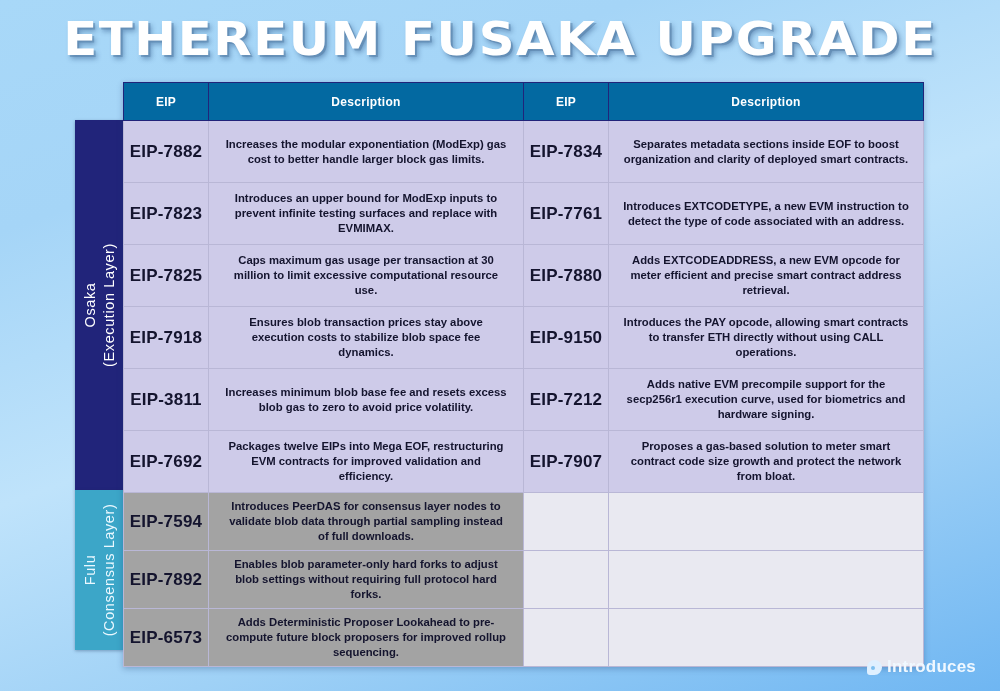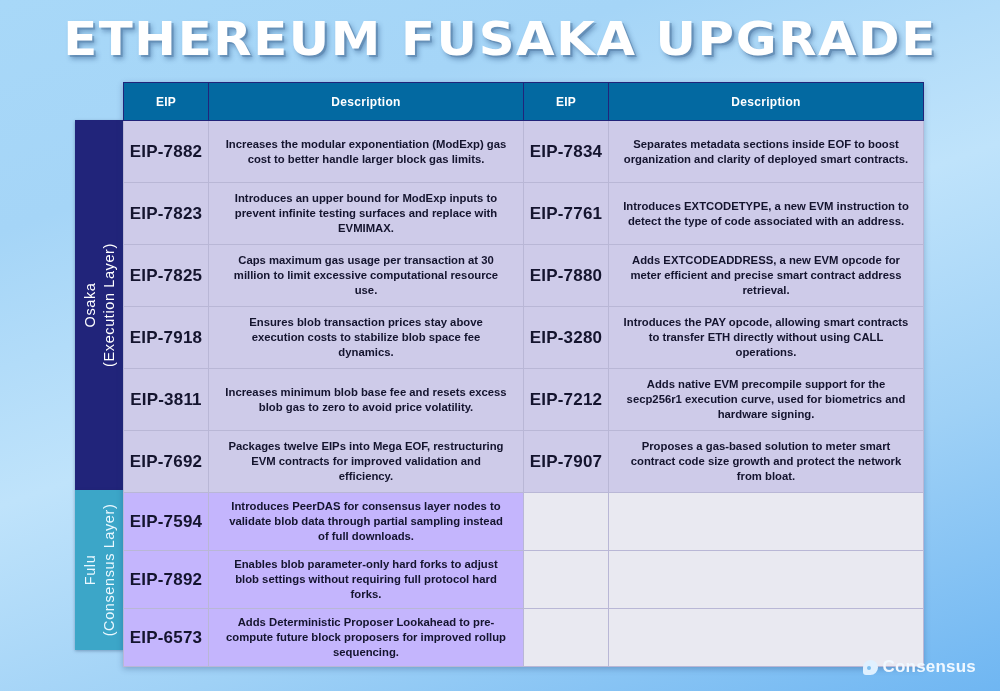--- a/index.html
+++ b/index.html
@@ -109,21 +109,21 @@
   }
   td.desc-cell {
     text-align: center;
     font-size: 11.3px;
     font-weight: bold;
     color: #14142e;
     line-height: 15px;
     padding: 6px 14px;
   }
   tr.osaka-row td { background: #cecbe9; height: 62px; }
-  tr.fulu-row  td { background: #c4b5fd; height: 51px; }
+  tr.fulu-row  td { background: #a3a3a3; height: 51px; }
   td.empty-cell { background: #e9e9f1 !important; }
 
   
   #footer-logo {
     position: absolute;
     right: 24px;
     bottom: 14px;
     display: flex;
     align-items: center;
     gap: 5px;
@@ -199,21 +199,21 @@
       </tr>
       <tr class="osaka-row">
         <td class="eip-cell">EIP-7825</td>
         <td class="desc-cell">Caps maximum gas usage per transaction at 30 million to limit excessive computational resource use.</td>
         <td class="eip-cell">EIP-7880</td>
         <td class="desc-cell">Adds EXTCODEADDRESS, a new EVM opcode for meter efficient and precise smart contract address retrieval.</td>
       </tr>
       <tr class="osaka-row">
         <td class="eip-cell">EIP-7918</td>
         <td class="desc-cell">Ensures blob transaction prices stay above execution costs to stabilize blob space fee dynamics.</td>
-        <td class="eip-cell">EIP-3280</td>
+        <td class="eip-cell">EIP-9150</td>
         <td class="desc-cell">Introduces the PAY opcode, allowing smart contracts to transfer ETH directly without using CALL operations.</td>
       </tr>
       <tr class="osaka-row">
         <td class="eip-cell">EIP-3811</td>
         <td class="desc-cell">Increases minimum blob base fee and resets excess blob gas to zero to avoid price volatility.</td>
         <td class="eip-cell">EIP-7212</td>
         <td class="desc-cell">Adds native EVM precompile support for the secp256r1 execution curve, used for biometrics and hardware signing.</td>
       </tr>
       <tr class="osaka-row">
         <td class="eip-cell">EIP-7692</td>
@@ -237,14 +237,14 @@
         <td class="eip-cell">EIP-6573</td>
         <td class="desc-cell">Adds Deterministic Proposer Lookahead to pre-compute future block proposers for improved rollup sequencing.</td>
         <td class="eip-cell empty-cell"></td>
         <td class="desc-cell empty-cell"></td>
       </tr>
     </tbody>
 </table>
 
 <div id="footer-logo">
   <span class="logo-mark"></span>
-  <span class="logo-text">Consensus</span>
+  <span class="logo-text">Introduces</span>
 </div>
 
 </body></html>

